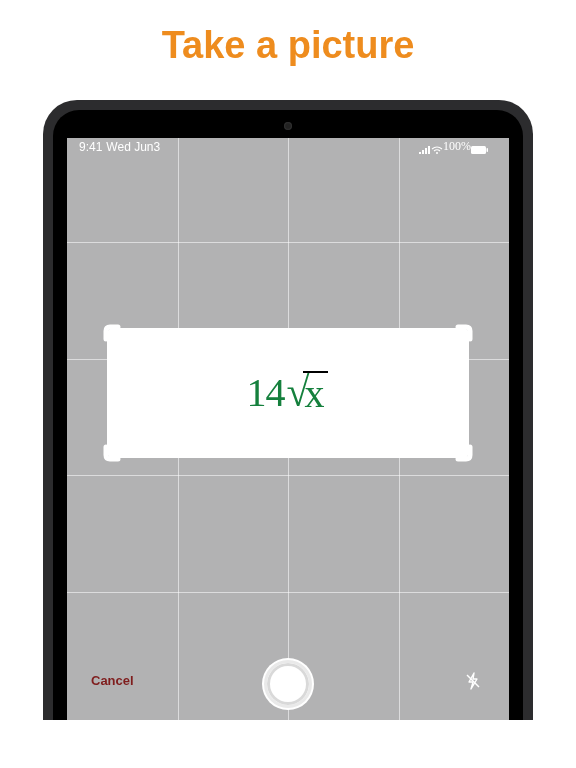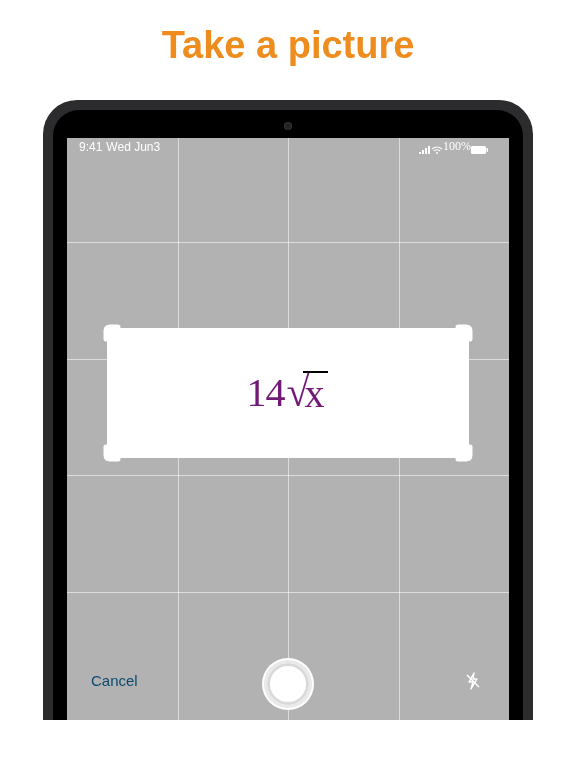--- a/index.html
+++ b/index.html
@@ -109,21 +109,21 @@
     .corner.br { bottom: -5px; right: -5px; transform: scale(-1,-1); }
 
     .math-expr {
       position: absolute;
       inset: 0;
       display: flex;
       align-items: center;
       justify-content: center;
       font-family: "Comic Sans MS", "Segoe Script", cursive;
       font-size: 40px;
-      color: #701a75;
+      color: #15803d;
       font-weight: 400;
       letter-spacing: -1px;
     }
     .radical {
       display: inline-flex;
       align-items: flex-start;
       margin: 0 2px;
     }
     .radical .radix {
       font-size: 42px;
@@ -140,23 +140,23 @@
       position: absolute;
       bottom: 0;
       left: 0; right: 0;
       height: 72px;
       display: flex;
       align-items: center;
       justify-content: space-between;
       padding: 0 24px 6px 24px;
     }
     .cancel-link {
-      color: #0c4a6e;
-      font-size: 15px;
-      font-weight: 400;
+      color: #7f1d1d;
+      font-size: 13px;
+      font-weight: 700;
     }
     .shutter {
       width: 48px; height: 48px;
       border-radius: 50%;
       background: #fff;
       box-shadow: 0 0 0 3px rgba(0,0,0,0.15) inset, 0 0 0 2px #fff;
       border: 3px solid #e9e9e9;
       position: absolute;
       left: 50%;
       transform: translateX(-50%);

